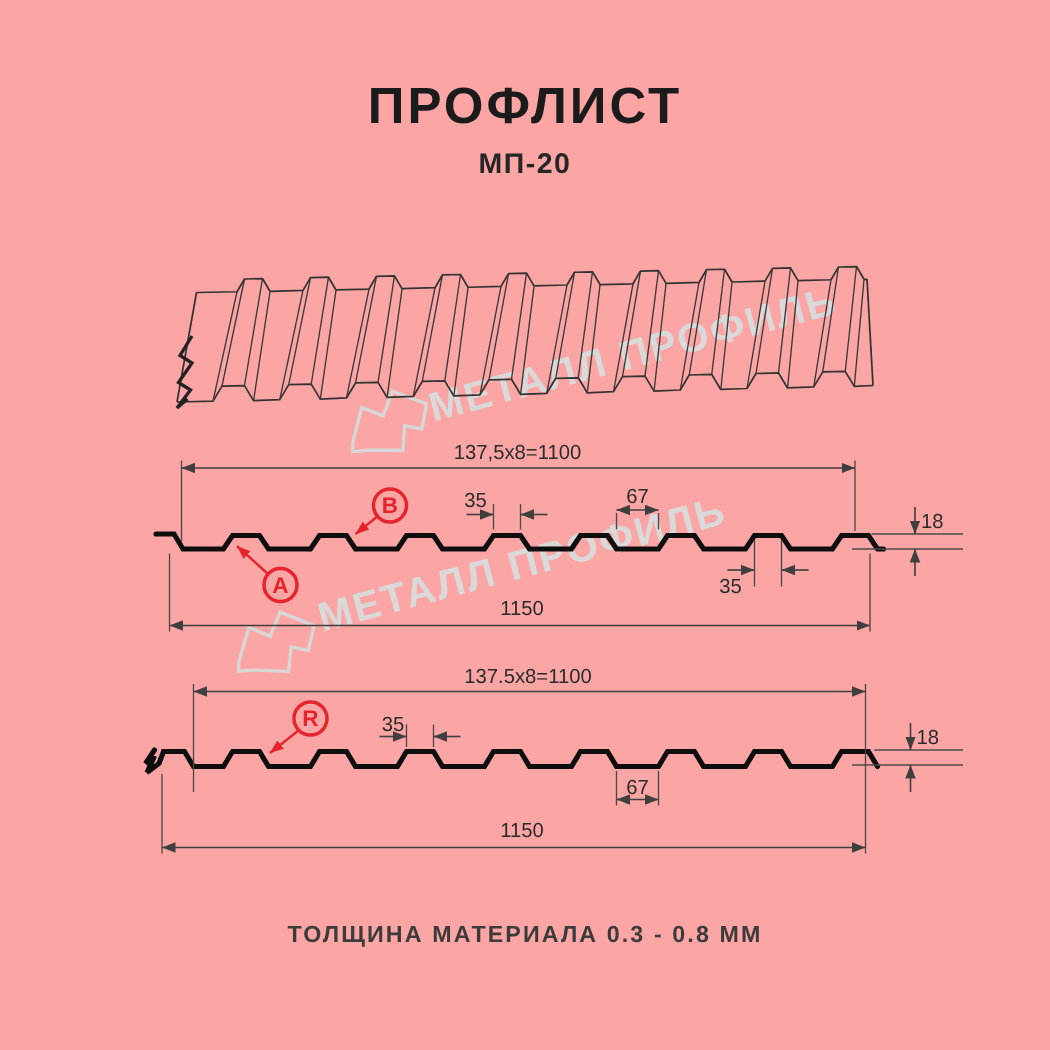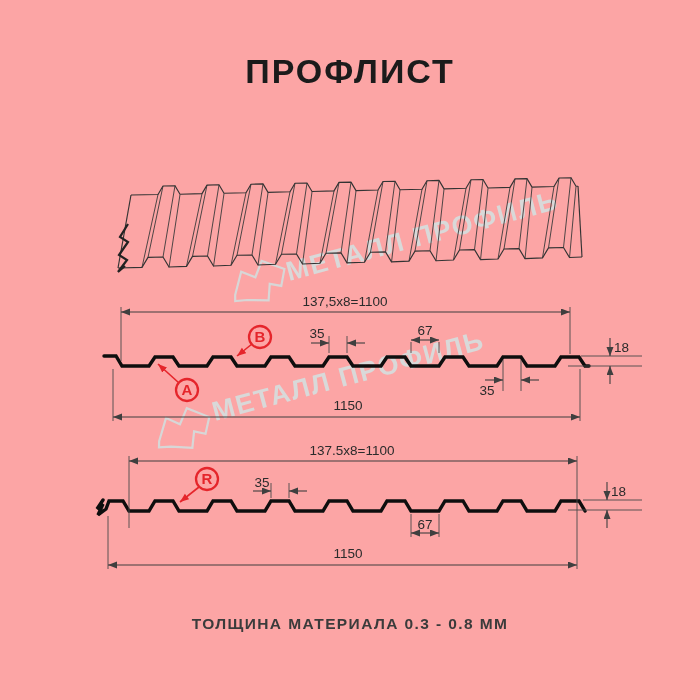--- a/index.html
+++ b/index.html
@@ -24,20 +24,21 @@
   .lbl{font-family:"Liberation Sans",sans-serif;font-size:15px;font-weight:700;fill:#e5252b;}
   .redline{stroke:#e5252b;stroke-width:1.6;fill:none;}
   .redcirc{stroke:#e5252b;stroke-width:2.3;fill:none;}
 </style>
 </head>
 <body>
 
 <div class="page">
 
   <div class="title">ПРОФЛИСТ</div>
+  <div class="subtitle">МП-20</div>
 
   <svg width="700" height="700" viewBox="0 0 700 700">
     <defs>
       <marker id="arrD" markerUnits="userSpaceOnUse" markerWidth="10" markerHeight="8" refX="9" refY="3.5" orient="auto-start-reverse">
         <path d="M0,0 L9,3.5 L0,7 Z" fill="#3f3f3f"></path>
       </marker>
       <marker id="arrR" markerUnits="userSpaceOnUse" markerWidth="10" markerHeight="8" refX="9" refY="3.5" orient="auto-start-reverse">
         <path d="M0,0 L9,3.5 L0,7 Z" fill="#e5252b"></path>
       </marker>
     </defs>

